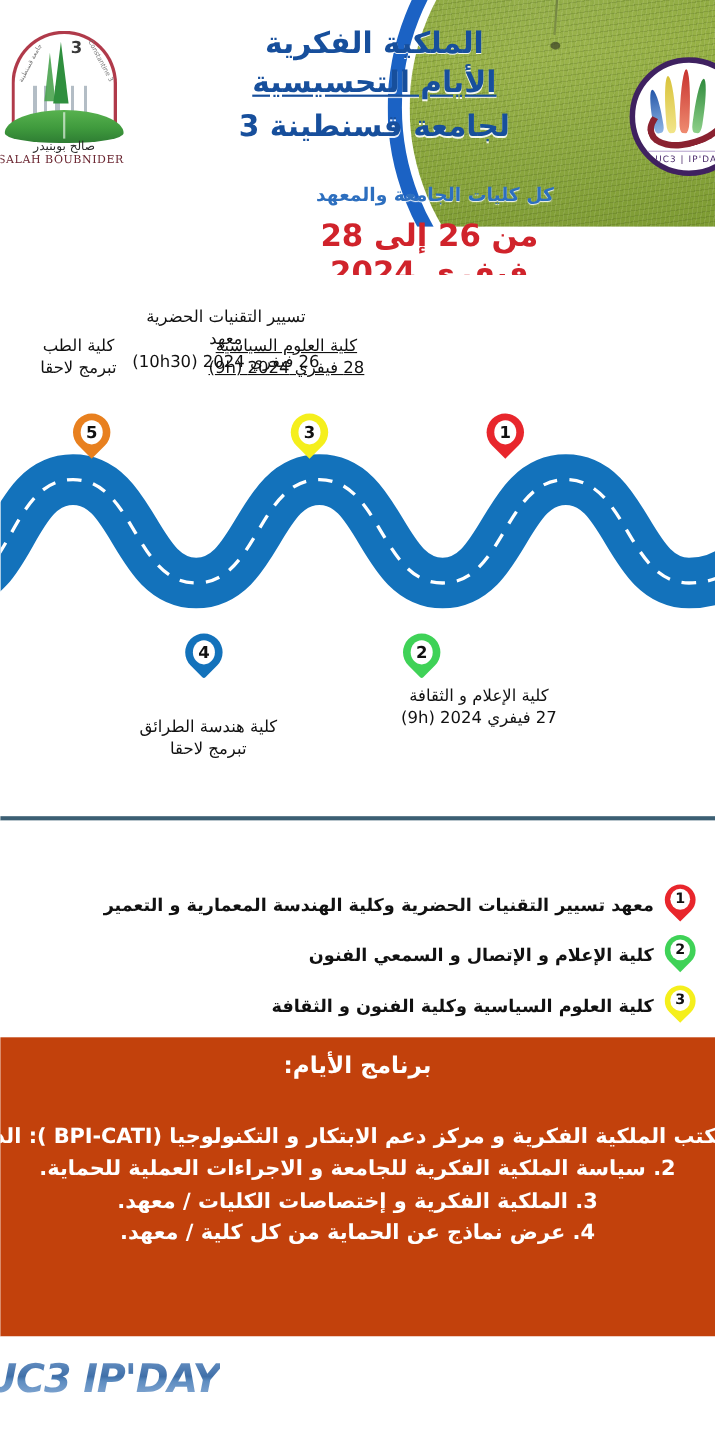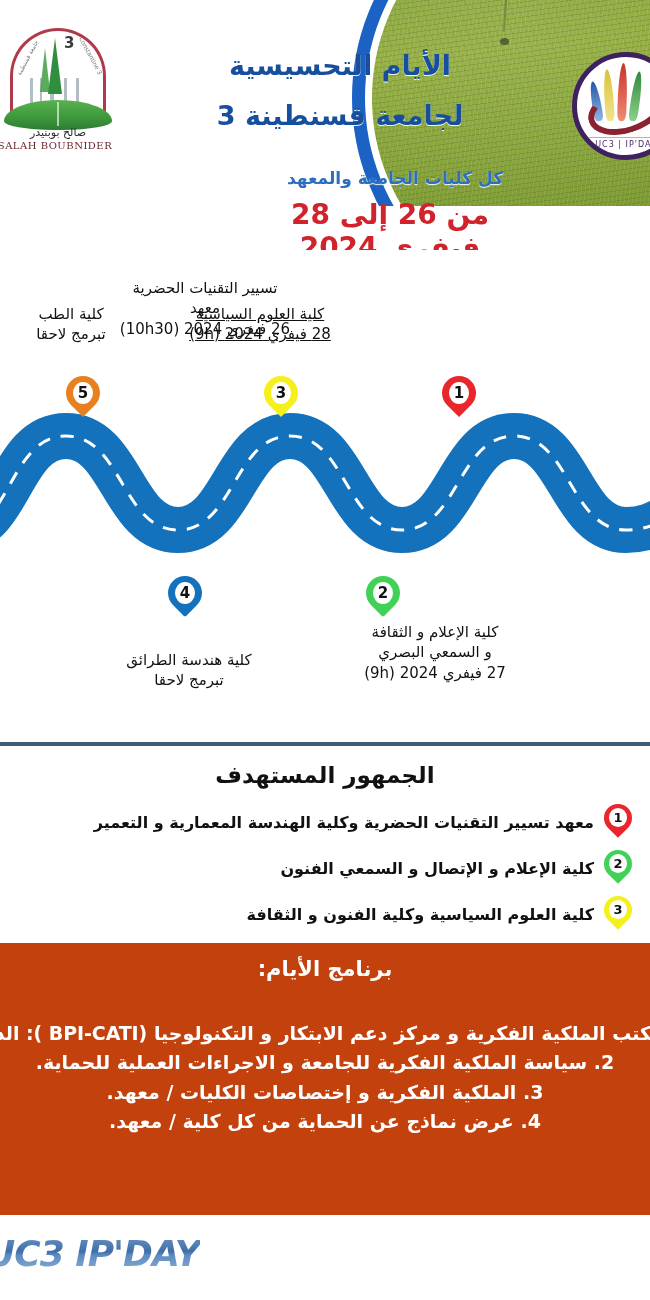--- a/index.html
+++ b/index.html
@@ -233,21 +233,21 @@
     width: 340px;
     text-align: center;
     font-family: "DejaVu Sans", sans-serif;
     font-weight: bold;
     color: #174f9c;
     line-height: 1.18;
     font-size: 27px;
     text-shadow: 0 1px 0 rgba(255,255,255,.9);
   }
   .hdr-l1 { top: 24px; }
-  .hdr-l2 { top: 50px; }
+  .hdr-l2 { top: 60px; text-decoration: underline; }
   .hdr-l3 { top: 100px; }
 
   .hdr-sub {
     position: absolute;
     right: 90px; top: 168px;
     width: 330px;
     text-align: center;
     font-size: 17px;
     font-weight: bold;
     color: #2d6fbf;
@@ -464,20 +464,21 @@
 
   <div class="flame-logo">
     <div class="fl fl1"></div>
     <div class="fl fl2"></div>
     <div class="fl fl3"></div>
     <div class="fl fl4"></div>
     <div class="swoosh"></div>
     <div class="fl-cap">UC3 | IP'DAY</div>
   </div>
 
+  <div class="hdr-title hdr-l1">الملكية الفكرية</div>
   <div class="hdr-title hdr-l2">الأيام التحسيسية</div>
   <div class="hdr-title hdr-l3">لجامعة قسنطينة 3</div>
   <div class="hdr-sub">كل كليات الجامعة والمعهد</div>
   <div class="hdr-date">من 26 إلى 28 فيفري 2024</div>
 </div>
 
 <div id="roadmap">
 
   <svg id="road-svg" width="650" height="150" viewBox="0 0 650 150">
     <path id="road-path" d="M -40 120 C 10 120, 10 26, 66 26 C 122 26, 122 120, 178 120
@@ -518,38 +519,36 @@
     <div class="body" style="background:#e8801f"></div>
     <div class="hole">5</div>
   </div>
 
   <div class="pin" style="left:366px; top:326px;">
     <div class="body" style="background:#3fd257"></div>
     <div class="hole">2</div>
   </div>
   <div class="stop-label" style="left:330px; top:372px; width:210px;">
     <span class="ttl">كلية الإعلام و الثقافة</span>
-    <span class="ttl">و السمعي البصري</span>
     <span class="ttl">27 فيفري 2024  (9h)</span>
   </div>
 
   <div class="pin" style="left:168px; top:326px;">
     <div class="body" style="background:#1372bb"></div>
     <div class="hole">4</div>
   </div>
   <div class="stop-label" style="left:94px; top:400px; width:190px;">
     <span class="ttl">كلية هندسة الطرائق</span>
     <span class="ttl">تبرمج لاحقا</span>
   </div>
 </div>
 
 <div id="divider"></div>
 
 <div id="audience">
-  <div class="aud-title">الجمهور المستهدف</div>
 
   <div class="aud-row" style="top:58px;">
     <div class="aud-pin">
       <div class="body" style="background:#e8262c"></div>
       <div class="hole">1</div>
     </div>
     <div class="aud-text">معهد تسيير التقنيات الحضرية وكلية الهندسة المعمارية و التعمير</div>
   </div>
 
   <div class="aud-row" style="top:104px;">

